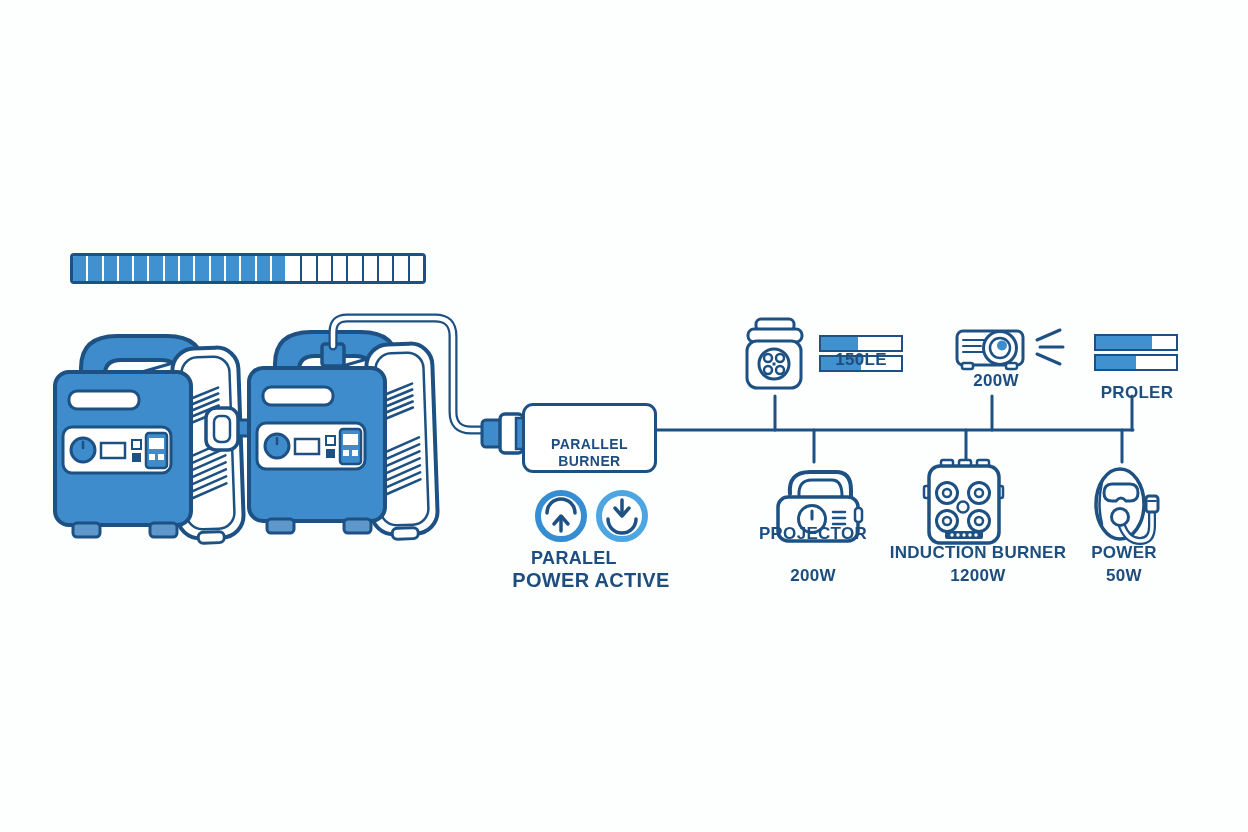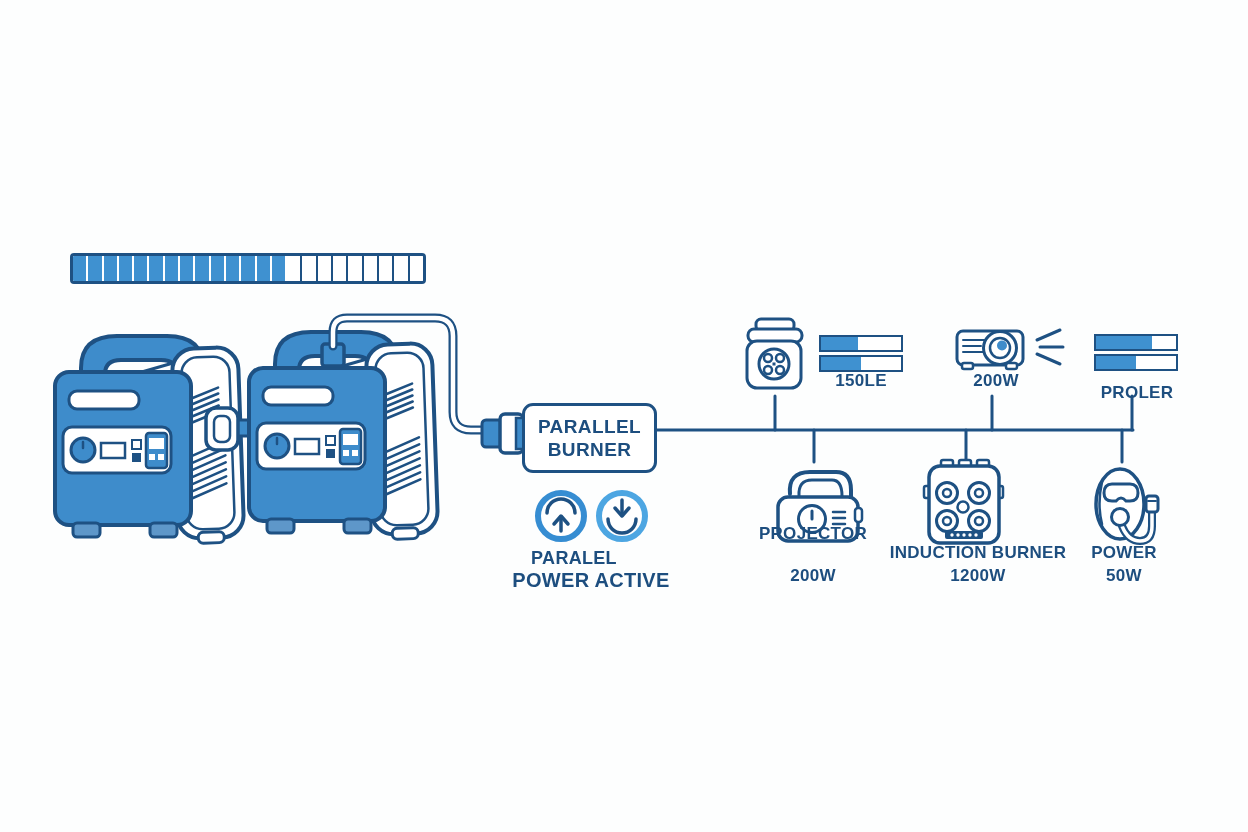--- a/index.html
+++ b/index.html
@@ -29,22 +29,22 @@
   .meter .row{
     height:13px;border:2.5px solid #1e5183;background:#fff;
     position:relative;box-sizing:content-box;
   }
   .meter .fill{position:absolute;left:0;top:0;bottom:0;background:#3f91d0;}
   
   .pbox{
     position:absolute;left:522px;top:403px;width:135px;height:70px;
     background:#fff;border:3.5px solid #1e5183;border-radius:11px;
     box-sizing:border-box;display:flex;flex-direction:column;
-    align-items:center;justify-content:center;
-    font-size:19px;font-weight:700;letter-spacing:.4px;line-height:1.22;
+    align-items:center;justify-content:flex-end;
+    font-size:14px;font-weight:700;letter-spacing:.4px;line-height:1.22;
     color:#1d4e7f;
   }
   svg .ln{stroke:#1e5183;stroke-linecap:round;}
   svg .nf{fill:none;}
   svg .fw{fill:#ffffff;}
   svg .fb{fill:#3e8ccb;}
   svg .fl{fill:#5e97c9;}
   svg .fn{fill:#1e5183;}
 </style>
 </head>
@@ -264,21 +264,21 @@
   <div class="lbl center" style="left:591px;top:569px;font-size:20px">POWER ACTIVE</div>
 
   <div class="meter" style="left:819px;top:335px">
     <div class="row">
         <div class="fill" style="width: 46%;"></div>
       </div>
     <div class="row">
         <div class="fill" style="width: 50%;"></div>
       </div>
   </div>
-  <div class="lbl center" style="left:861px;top:371px">150LE</div>
+  <div class="lbl center" style="left:861px;top:350px">150LE</div>
 
   <div class="lbl center" style="left:996px;top:371px">200W</div>
 
   <div class="meter" style="left:1094px;top:334px">
     <div class="row">
         <div class="fill" style="width: 70%;"></div>
       </div>
     <div class="row">
         <div class="fill" style="width: 50%;"></div>
       </div>

